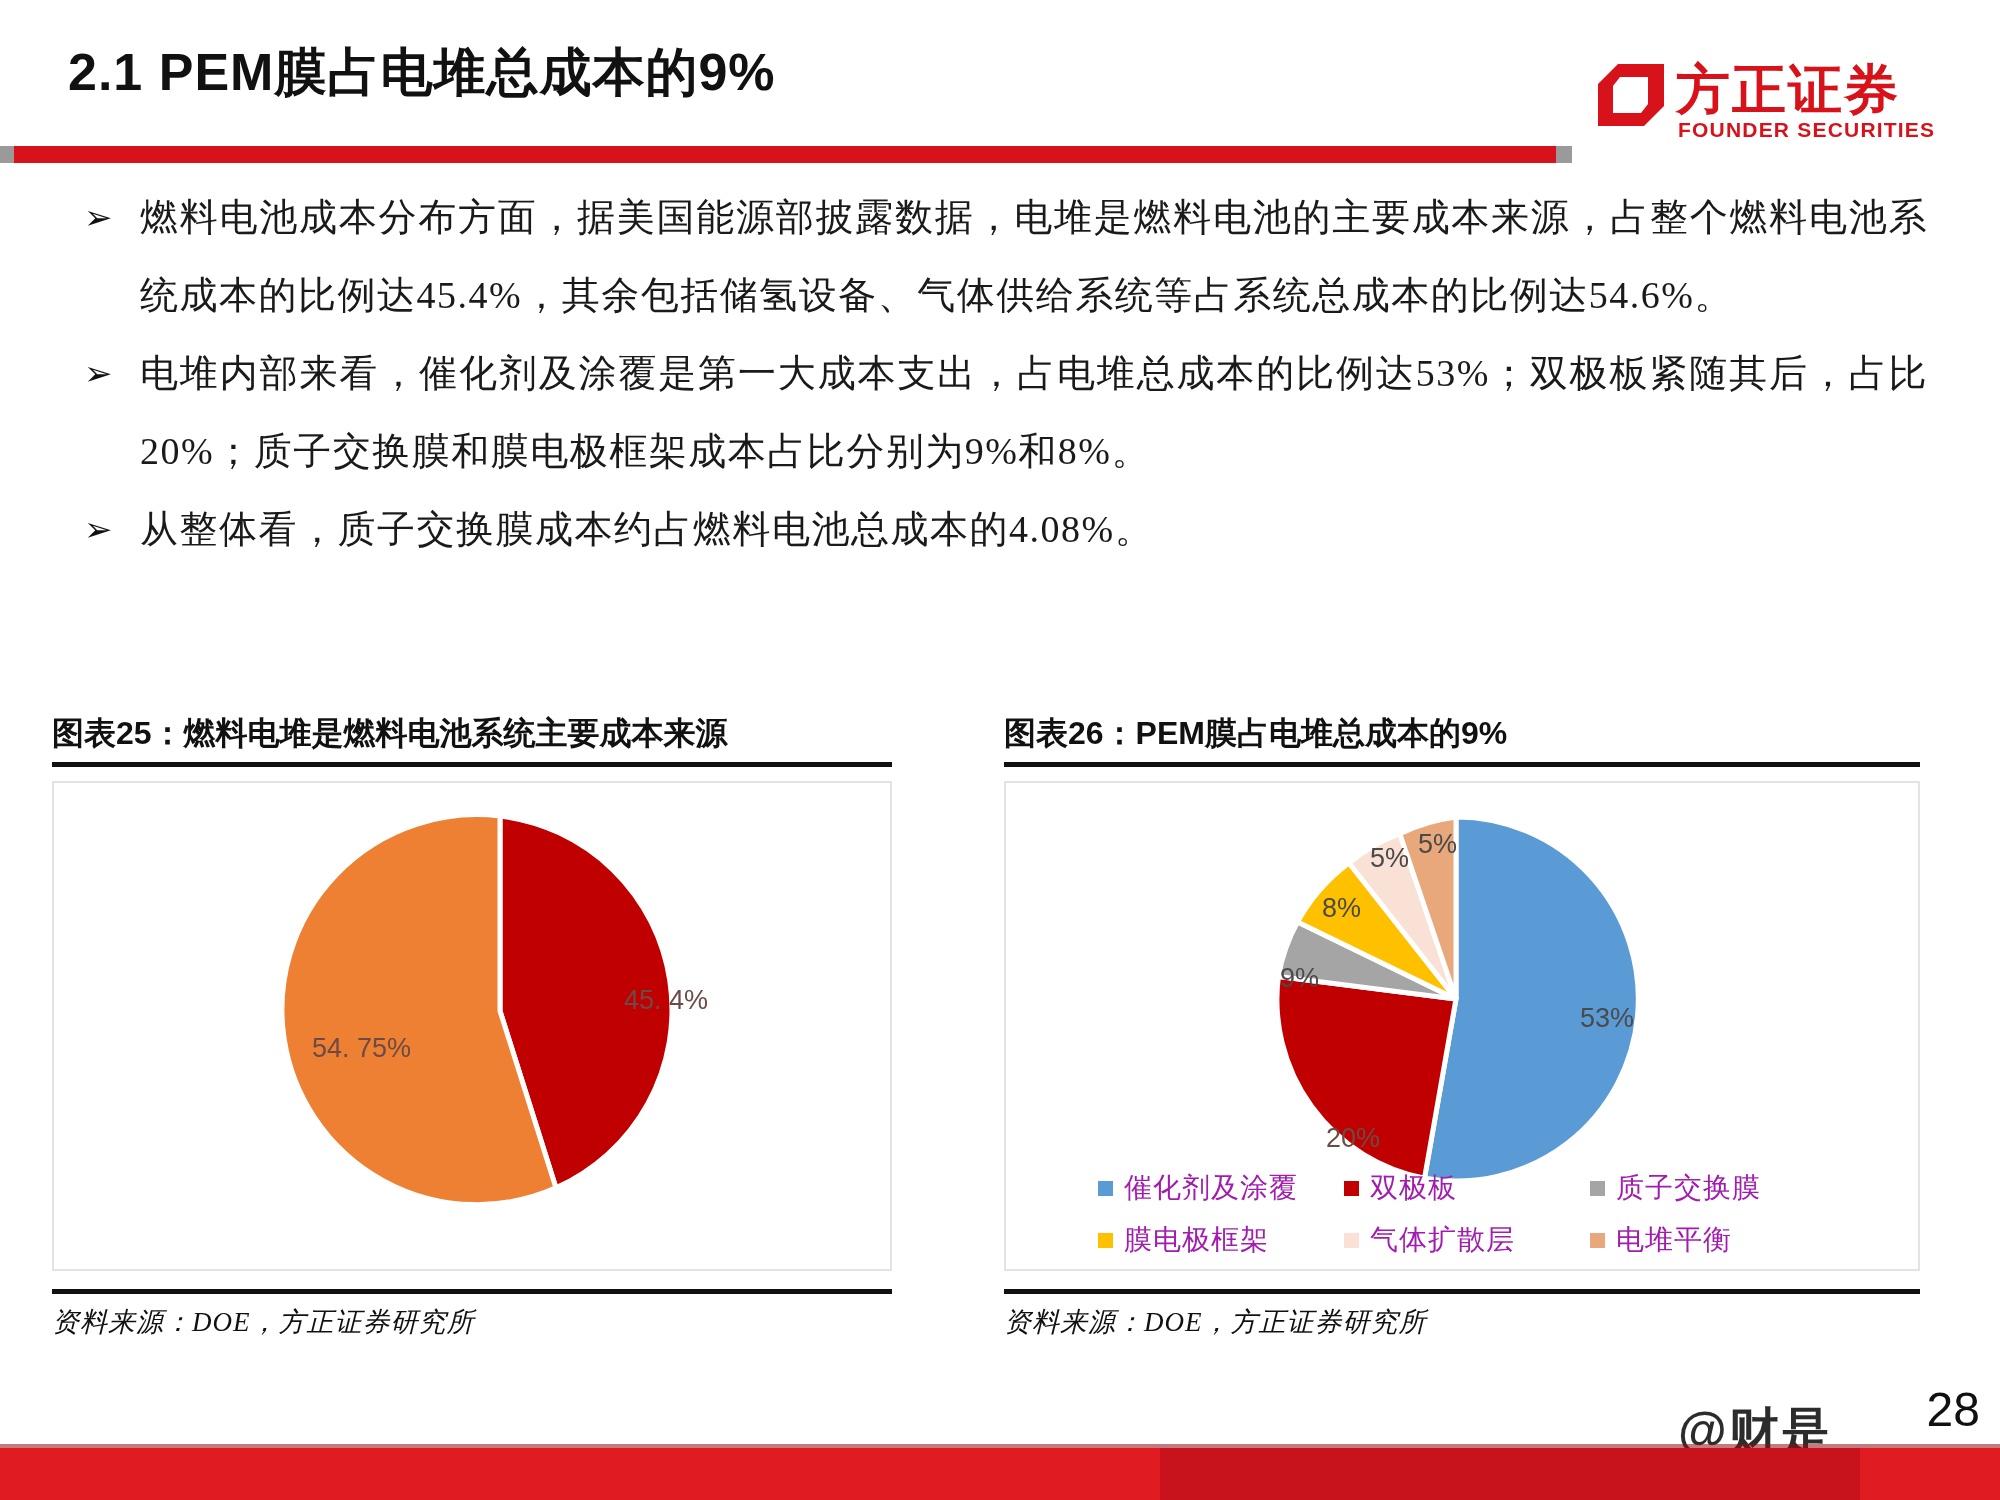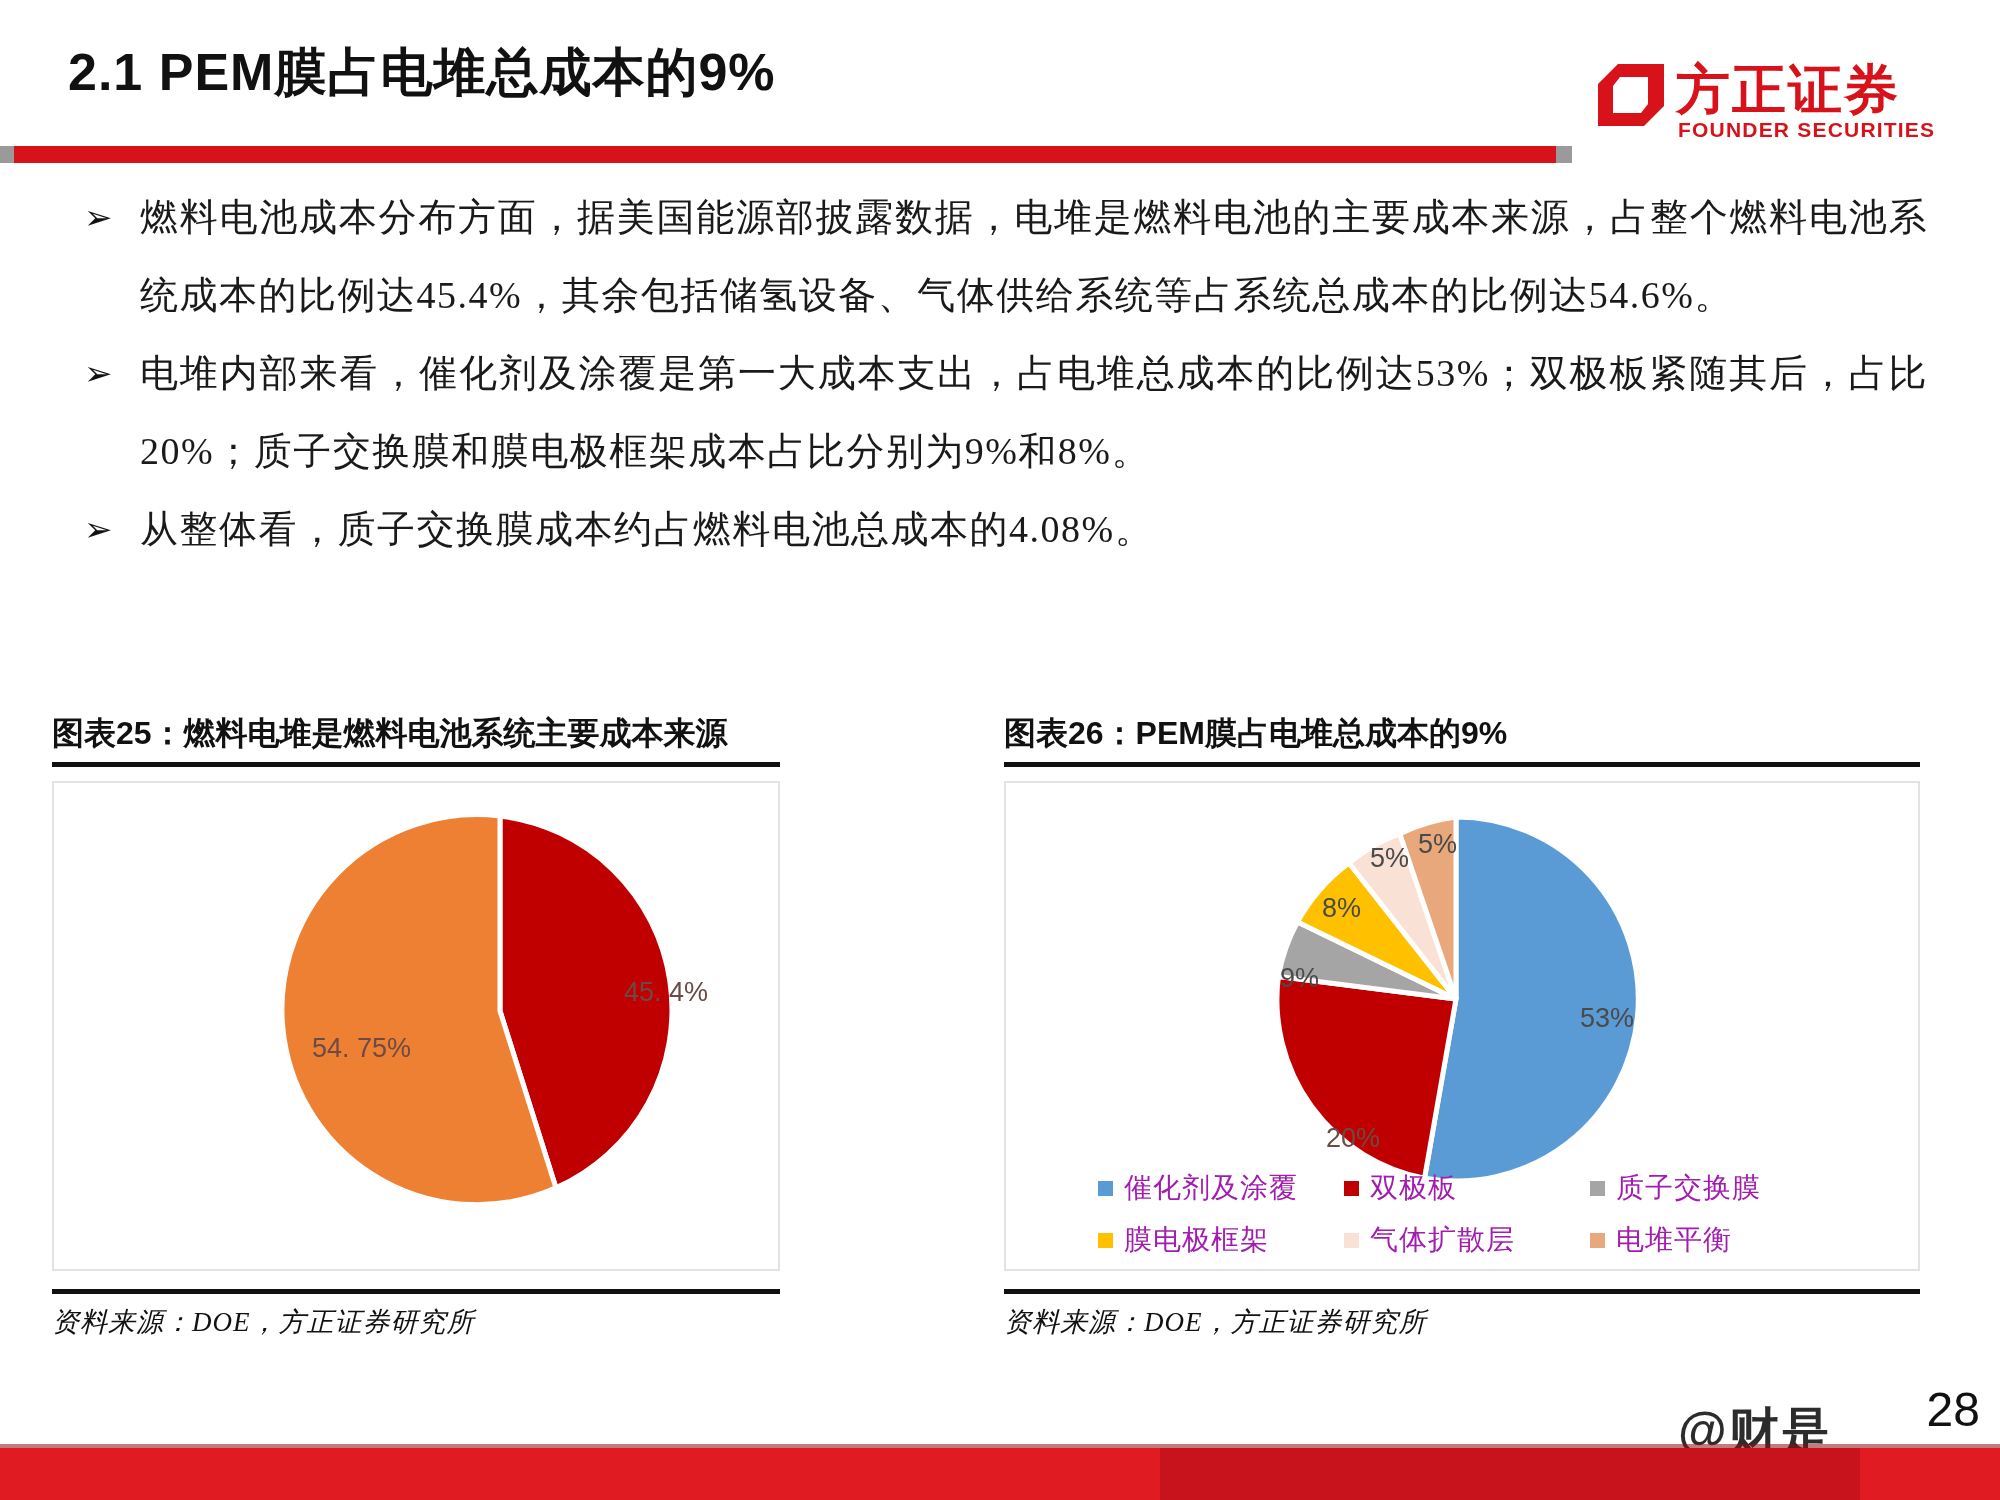--- a/index.html
+++ b/index.html
@@ -70,21 +70,21 @@
   .bullet .marker{
     position:absolute;left:6px;top:0px;
     font-size:34px;line-height:78px;color:#111;
     font-family:"DejaVu Sans",sans-serif;
   }
 
   
   .figure{
     position:absolute;top:712px;
   }
-  #figure-left{left:52px;width:728px;}
+  #figure-left{left:52px;width:840px;}
   #figure-right{left:1004px;width:916px;}
 
   .fig-caption{
     font-family:"Liberation Sans","DejaVu Sans",sans-serif;
     font-weight:bold;
     font-size:32px;
     color:#111111;
     padding-bottom:6px;
     white-space:nowrap;
   }
@@ -214,21 +214,21 @@
   <div class="fig-rule"></div>
   <div class="fig-body">
 
     <div class="pie-wrap" id="pie-left-wrap">
       <svg width="500" height="420" viewBox="0 0 500 420">
 
         <path d="M 250 210 L 250 15 A 195 195 0 0 1 306.0 386.9 Z" fill="#c00000" stroke="#ffffff" stroke-width="5"></path>
 
         <path d="M 250 210 L 306.0 386.9 A 195 195 0 1 1 250 15 Z" fill="#ed8033" stroke="#ffffff" stroke-width="5"></path>
       </svg>
-      <div class="slice-label big dim" style="left:374px;top:176px;">45. 4%</div>
+      <div class="slice-label big dim" style="left:374px;top:184px;">45. 4%</div>
       <div class="slice-label big dim" style="left:62px;top:232px;">54. 75%</div>
     </div>
 
 
   </div>
   <div class="fig-source-rule"></div>
   <div class="fig-source">资料来源：DOE，方正证券研究所</div>
 </div>
 
 <div class="figure" id="figure-right">

